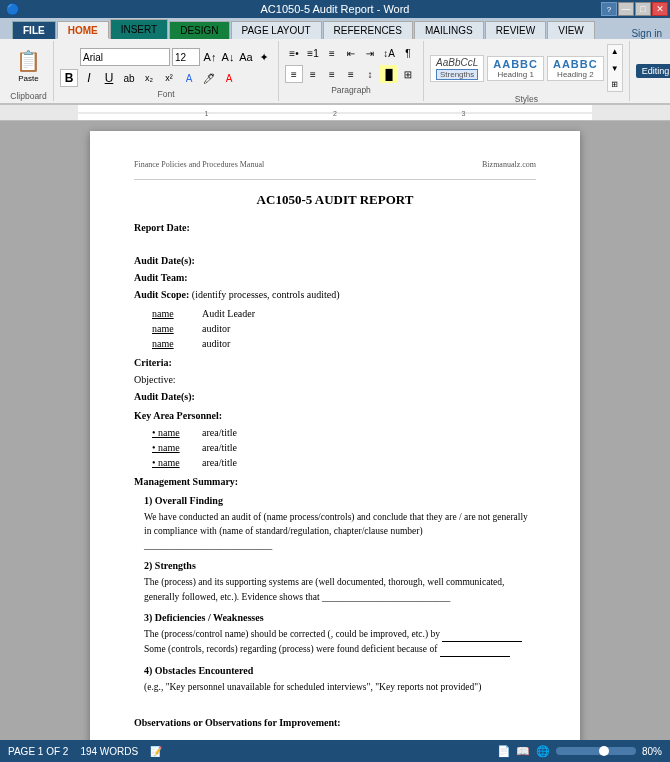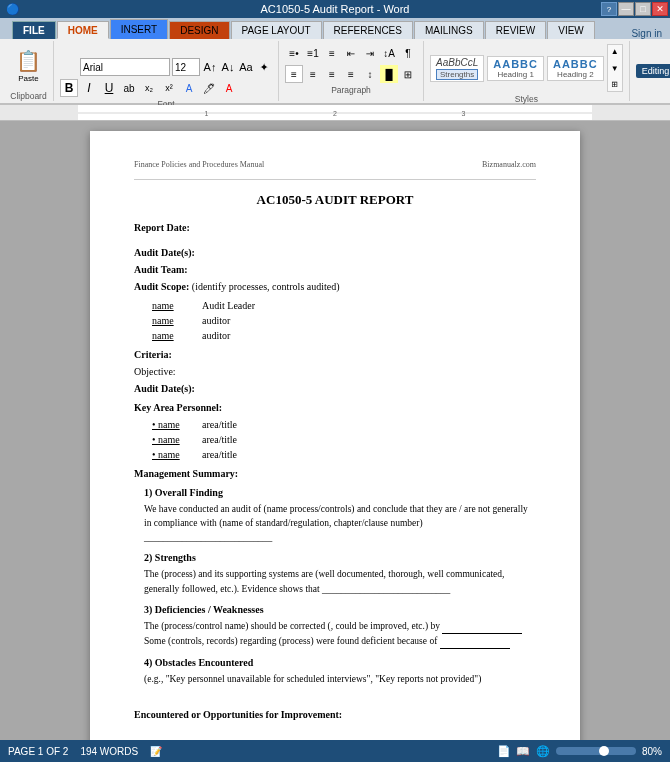--- a/index.html
+++ b/index.html
@@ -19,24 +19,24 @@
   </div>
 </div>
 
 <div style="display:flex;background:#b8c8d8;height:21px;align-items:flex-end;padding-left:12px;">
   <div style="padding:1px 10px;font-size:10px;border:1px solid #8aa;border-bottom:none;background:#1e4d78;color:white;cursor:pointer;margin-right:1px;height:18px;display:flex;align-items:center;font-weight:bold;">
       <span>FILE</span>
     </div>
   <div style="padding:1px 10px;font-size:10px;border:1px solid #aaa;border-bottom:none;background:#f0f0f0;cursor:pointer;margin-right:1px;height:18px;display:flex;align-items:center;font-weight:bold;color:#cc4400;border-bottom:1px solid #f0f0f0;">
       <span>HOME</span>
     </div>
-  <div style="padding:1px 10px;font-size:10px;border:1px solid #aaa;border-bottom:none;background:#3b82f6;cursor:pointer;margin-right:1px;height:20px;display:flex;align-items:center;">
+  <div style="padding:1px 10px;font-size:10px;border:1px solid #aaa;border-bottom:none;background:#0f766e;cursor:pointer;margin-right:1px;height:20px;display:flex;align-items:center;">
       <span>INSERT</span>
     </div>
-  <div style="padding:1px 10px;font-size:10px;border:1px solid #aaa;border-bottom:none;background:#c2410c;cursor:pointer;margin-right:1px;height:18px;display:flex;align-items:center;">
+  <div style="padding:1px 10px;font-size:10px;border:1px solid #aaa;border-bottom:none;background:#15803d;cursor:pointer;margin-right:1px;height:18px;display:flex;align-items:center;">
       <span>DESIGN</span>
     </div>
   <div style="padding:1px 10px;font-size:10px;border:1px solid #aaa;border-bottom:none;background:#dce4ec;cursor:pointer;margin-right:1px;height:18px;display:flex;align-items:center;">
       <span>PAGE LAYOUT</span>
     </div>
   <div style="padding:1px 10px;font-size:10px;border:1px solid #aaa;border-bottom:none;background:#dce4ec;cursor:pointer;margin-right:1px;height:18px;display:flex;align-items:center;">
       <span>REFERENCES</span>
     </div>
   <div style="padding:1px 10px;font-size:10px;border:1px solid #aaa;border-bottom:none;background:#dce4ec;cursor:pointer;margin-right:1px;height:18px;display:flex;align-items:center;">
       <span>MAILINGS</span>
@@ -56,21 +56,21 @@
     <div style="flex:1;display:flex;align-items:center;justify-content:center;">
       <div style="display:flex;flex-direction:column;align-items:center;width:36px;height:48px;border:1px solid transparent;cursor:pointer;justify-content:center;gap:1px;">
         <div style="font-size:20px;">📋</div>
         <div style="font-size:8px;">Paste</div>
       </div>
     </div>
     <div style="font-size:8.5px;color:#555;">Clipboard</div>
   </div>
 
   <div style="display:flex;flex-direction:column;border-right:1px solid #d0d0d0;padding:0 6px;">
-    <div style="display:flex;gap:2px;margin-top:17px;align-items:center;padding-left:20px;">
+    <div style="display:flex;gap:2px;margin-top:7px;align-items:center;padding-left:20px;">
       <input type="text" style="width: 90px; height: 18px; border: 1px solid rgb(170, 170, 170); background: white; font-size: 10px; padding: 0px 2px;" value="Arial">
       <input type="text" style="width: 28px; height: 18px; border: 1px solid rgb(170, 170, 170); background: white; font-size: 10px; padding: 0px 2px;" value="12">
       <div style="width:16px;height:16px;border:1px solid transparent;font-size:11px;cursor:pointer;display:flex;align-items:center;justify-content:center;">A↑</div>
       <div style="width:16px;height:16px;border:1px solid transparent;font-size:11px;cursor:pointer;display:flex;align-items:center;justify-content:center;">A↓</div>
       <div style="width:16px;height:16px;border:1px solid transparent;font-size:11px;cursor:pointer;display:flex;align-items:center;justify-content:center;">Aa</div>
       <div style="width:16px;height:16px;border:1px solid transparent;font-size:11px;cursor:pointer;display:flex;align-items:center;justify-content:center;">✦</div>
     </div>
     <div style="display:flex;gap:2px;margin-top:3px;align-items:center;">
       <div style="width:18px;height:18px;border:1px solid #bbb;background:white;font-weight:bold;font-size:12px;cursor:pointer;display:flex;align-items:center;justify-content:center;">
           <span>B</span>
@@ -160,21 +160,21 @@
 
   <div style="background:white;width:490px;min-height:640px;padding:28px 44px;box-shadow:0 2px 8px rgba(0,0,0,0.35);font-family:'Times New Roman',Times,serif;font-size:10px;line-height:1.5;">
 
     <div style="display:flex;justify-content:space-between;font-size:8px;color:#555;margin-bottom:10px;border-bottom:1px solid #ccc;padding-bottom:8px;">
       <span>Finance Policies and Procedures Manual</span>
       <span>Bizmanualz.com</span>
     </div>
 
     <div style="text-align:center;font-size:13px;font-weight:bold;margin-bottom:10px;">AC1050-5 AUDIT REPORT</div>
 
-    <div style="margin-bottom:10px;">
+    <div style="margin-bottom:18px;">
       <span style="font-weight:bold;font-size:10px;">Report Date:</span>
     </div>
     <div style="margin-bottom:2px;">
       <span style="font-weight:bold;font-size:10px;">Audit Date(s):</span>
     </div>
     <div style="font-weight:bold;font-size:10px;margin-bottom:2px;">Audit Team:</div>
 
     <div style="margin-bottom:4px;">
       <span style="font-weight:bold;font-size:10px;">Audit Scope:</span>
       <span style="font-size:10px;">(identify processes, controls audited)</span>
@@ -252,21 +252,21 @@
     <div style="margin-left:10px;margin-bottom:6px;">
       <div style="font-weight:bold;font-size:10px;">
         <span>4)</span>
         <span>Obstacles Encountered</span>
       </div>
       <div style="font-size:9.5px;margin-top:2px;">(e.g., "Key personnel unavailable for scheduled interviews", "Key reports not provided")</div>
     </div>
 
 
     <div style="margin-top:20px;">
-      <div style="font-weight:bold;font-size:10px;margin-bottom:2px;">Encountered or Opportunities for Improvement:</div>
+      <div style="font-weight:bold;font-size:10px;margin-bottom:2px;">Observations or Observations for Improvement:</div>
 
     </div>
 
   </div>
 </div>
 
 <div style="background:#1e4d78;color:white;height:22px;display:flex;align-items:center;padding:0 8px;font-size:10px;justify-content:space-between;position:relative;width:670px;">
   <div style="display:flex;gap:12px;align-items:center;">
     <span>PAGE 1 OF 2</span>
     <span>194 WORDS</span>

